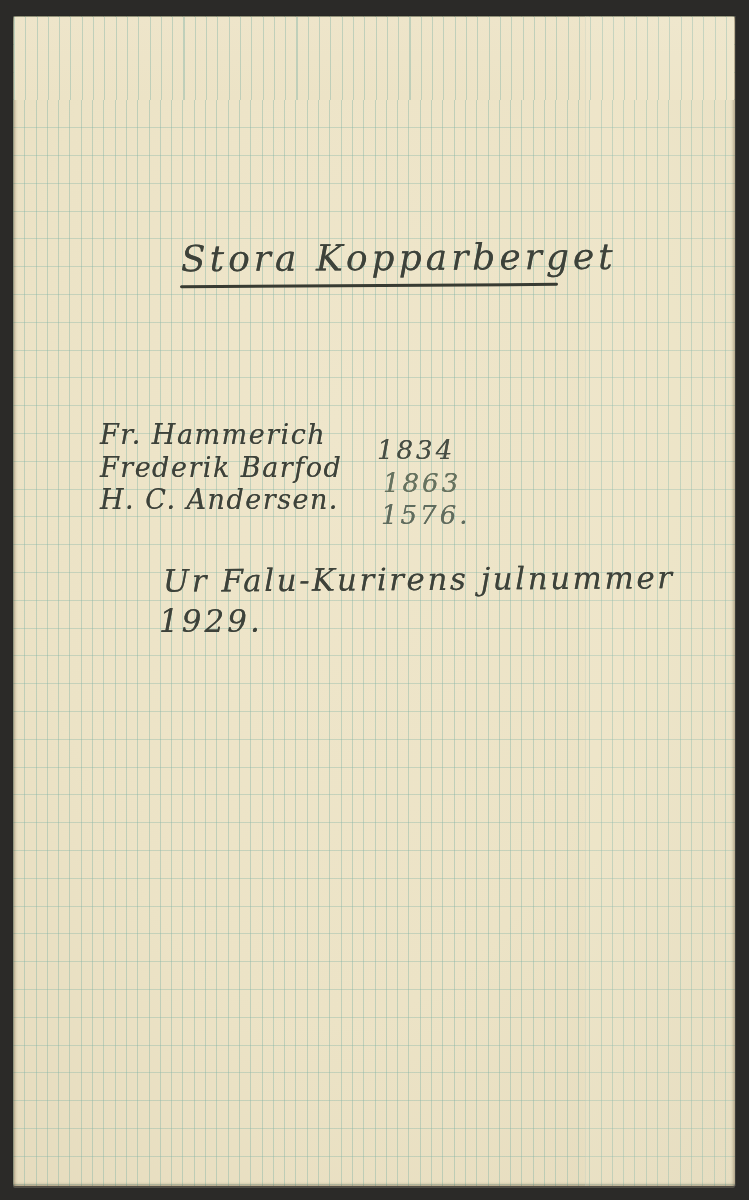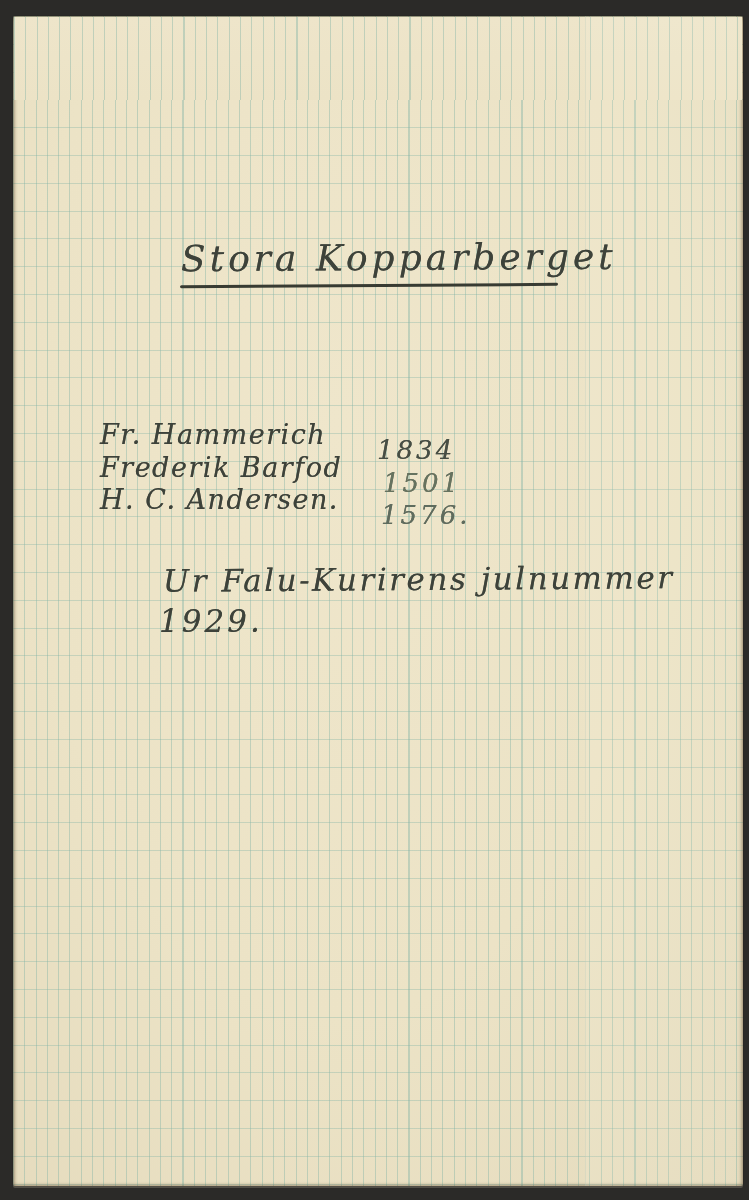--- a/index.html
+++ b/index.html
@@ -33,21 +33,20 @@
       repeating-linear-gradient(to right,  rgba(128,178,165,0.42) 0px, rgba(128,178,165,0.42) 1px, rgba(0,0,0,0) 1px, rgba(0,0,0,0) 11.3px),
       repeating-linear-gradient(to bottom, rgba(128,178,165,0.36) 0px, rgba(128,178,165,0.36) 1px, rgba(0,0,0,0) 1px, rgba(0,0,0,0) 27.8px),
       radial-gradient(ellipse at 45% 35%, #efe6cb 0%, #ece3c6 55%, #e4dabc 100%);
     box-shadow:
       inset 0 3px 4px rgba(75,55,30,0.35),
       inset 2px 0 3px rgba(75,55,30,0.22),
       inset -2px 0 3px rgba(75,55,30,0.18),
       inset 0 -2px 3px rgba(75,55,30,0.18),
       0 2px 0 rgba(225,215,185,0.22),
       0 0 1px rgba(0,0,0,0.6);
-    padding-left: 8px;
   }
 
   
   .paper-header-band {
     position: absolute;
     left: 1px;
     top: 1px;
     right: 1px;
     height: 83px;
     background-image:
@@ -165,21 +164,21 @@
 
     <div class="entries-list">
 
       <div class="entry-row entry-row-0">
         <span class="hand entry-name">Fr. Hammerich</span>
         <span class="hand entry-year">1834</span>
       </div>
 
       <div class="entry-row entry-row-1">
         <span class="hand entry-name">Frederik Barfod</span>
-        <span class="hand entry-year">1501</span>
+        <span class="hand entry-year">1863</span>
       </div>
 
       <div class="entry-row entry-row-2">
         <span class="hand entry-name">H. C. Andersen.</span>
         <span class="hand entry-year">1576.</span>
       </div>
 
     </div>
 
     <div class="hand source-line-1">Ur Falu-Kurirens julnummer</div>

